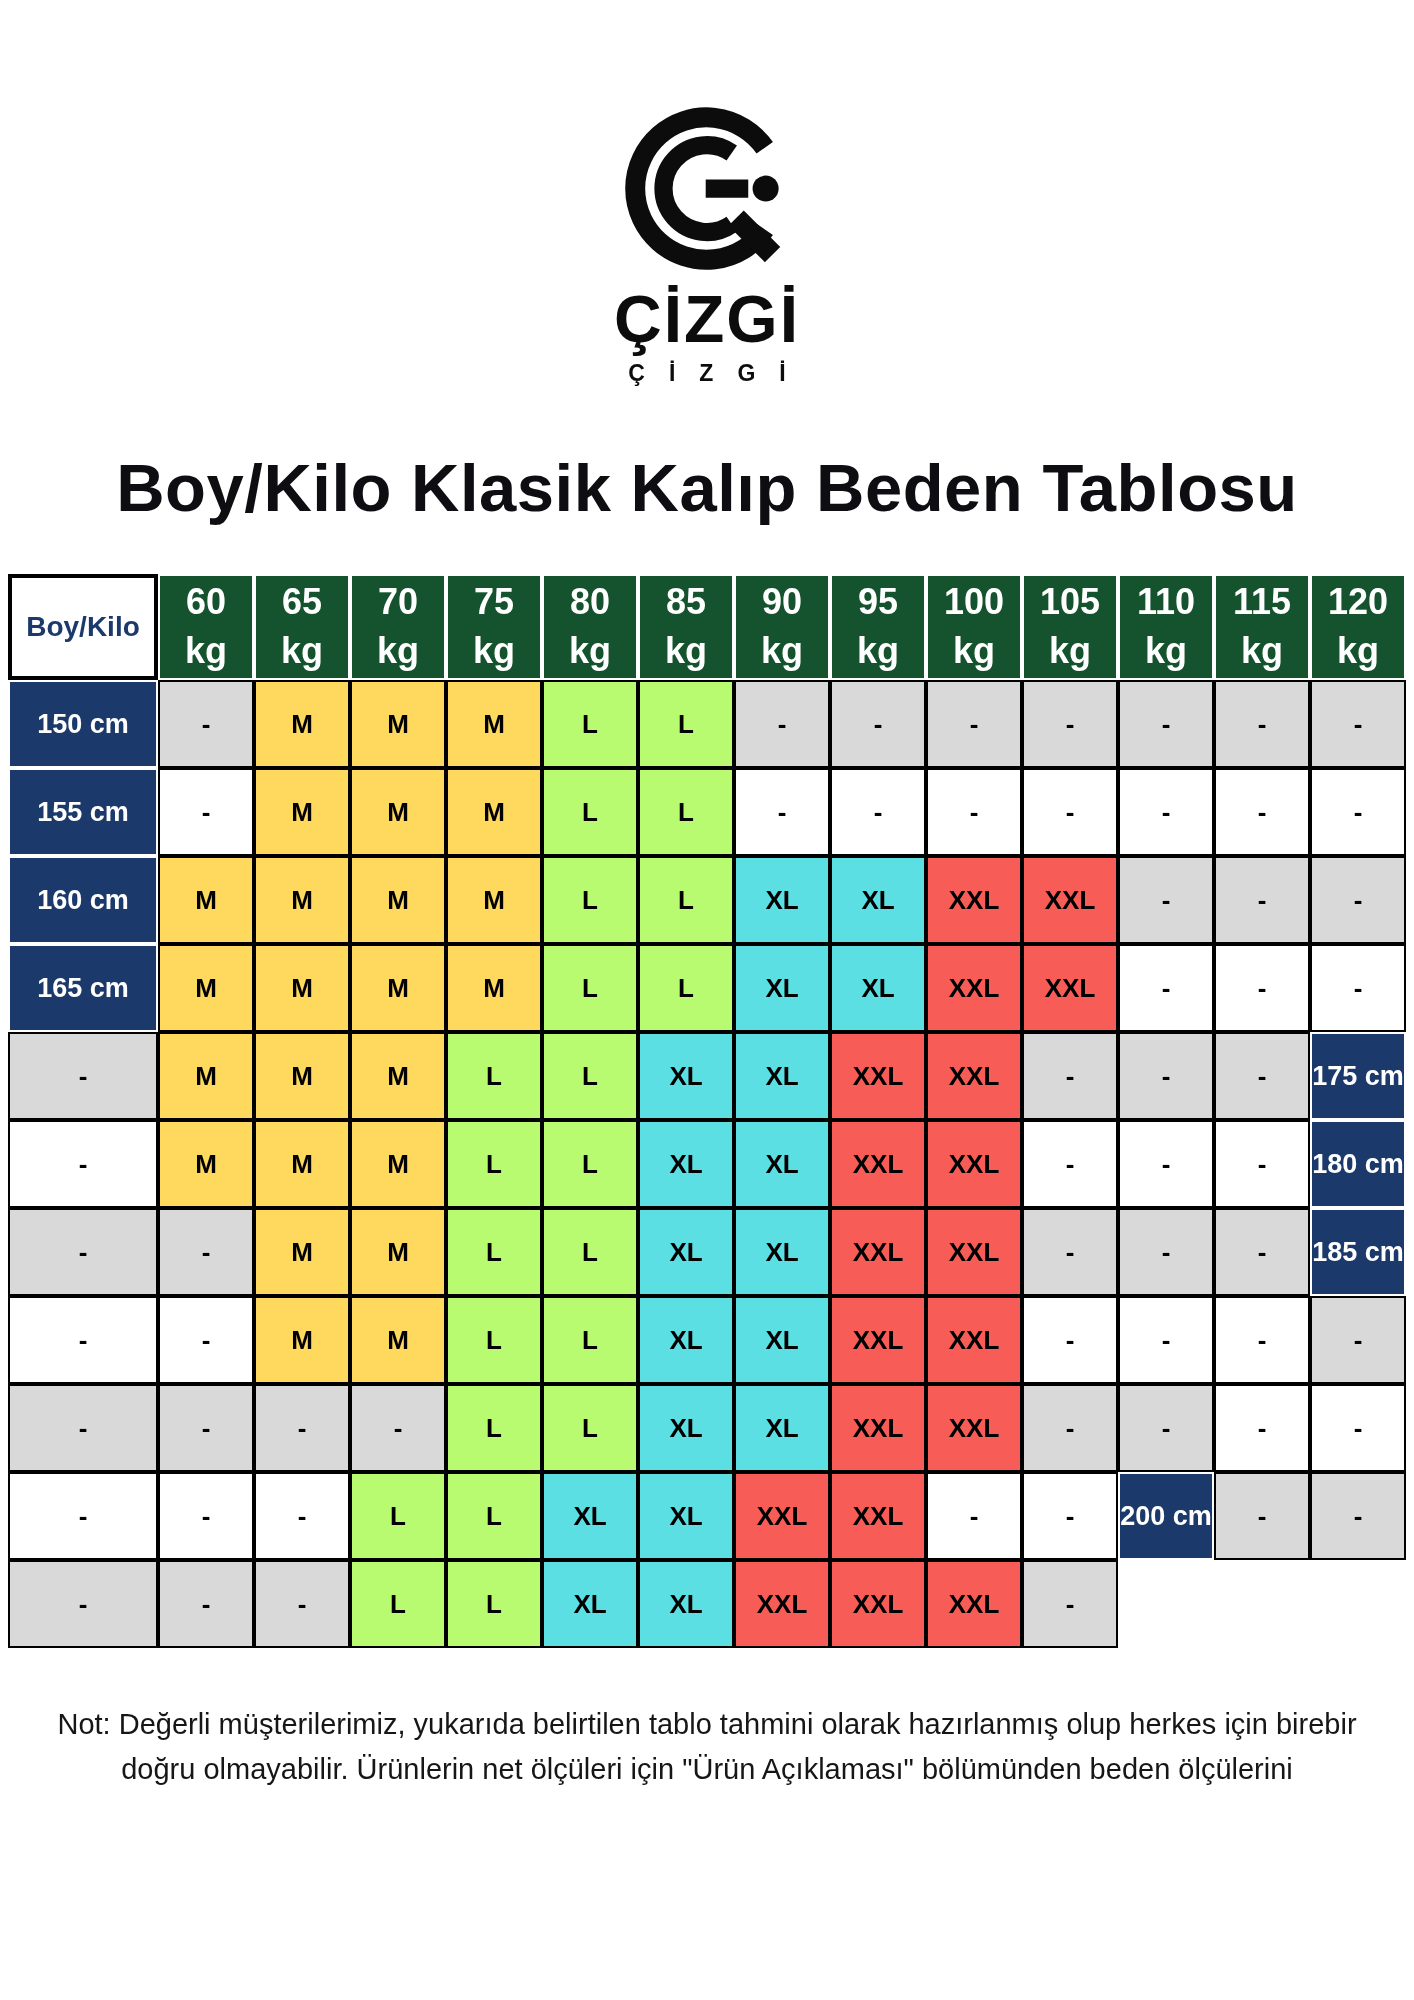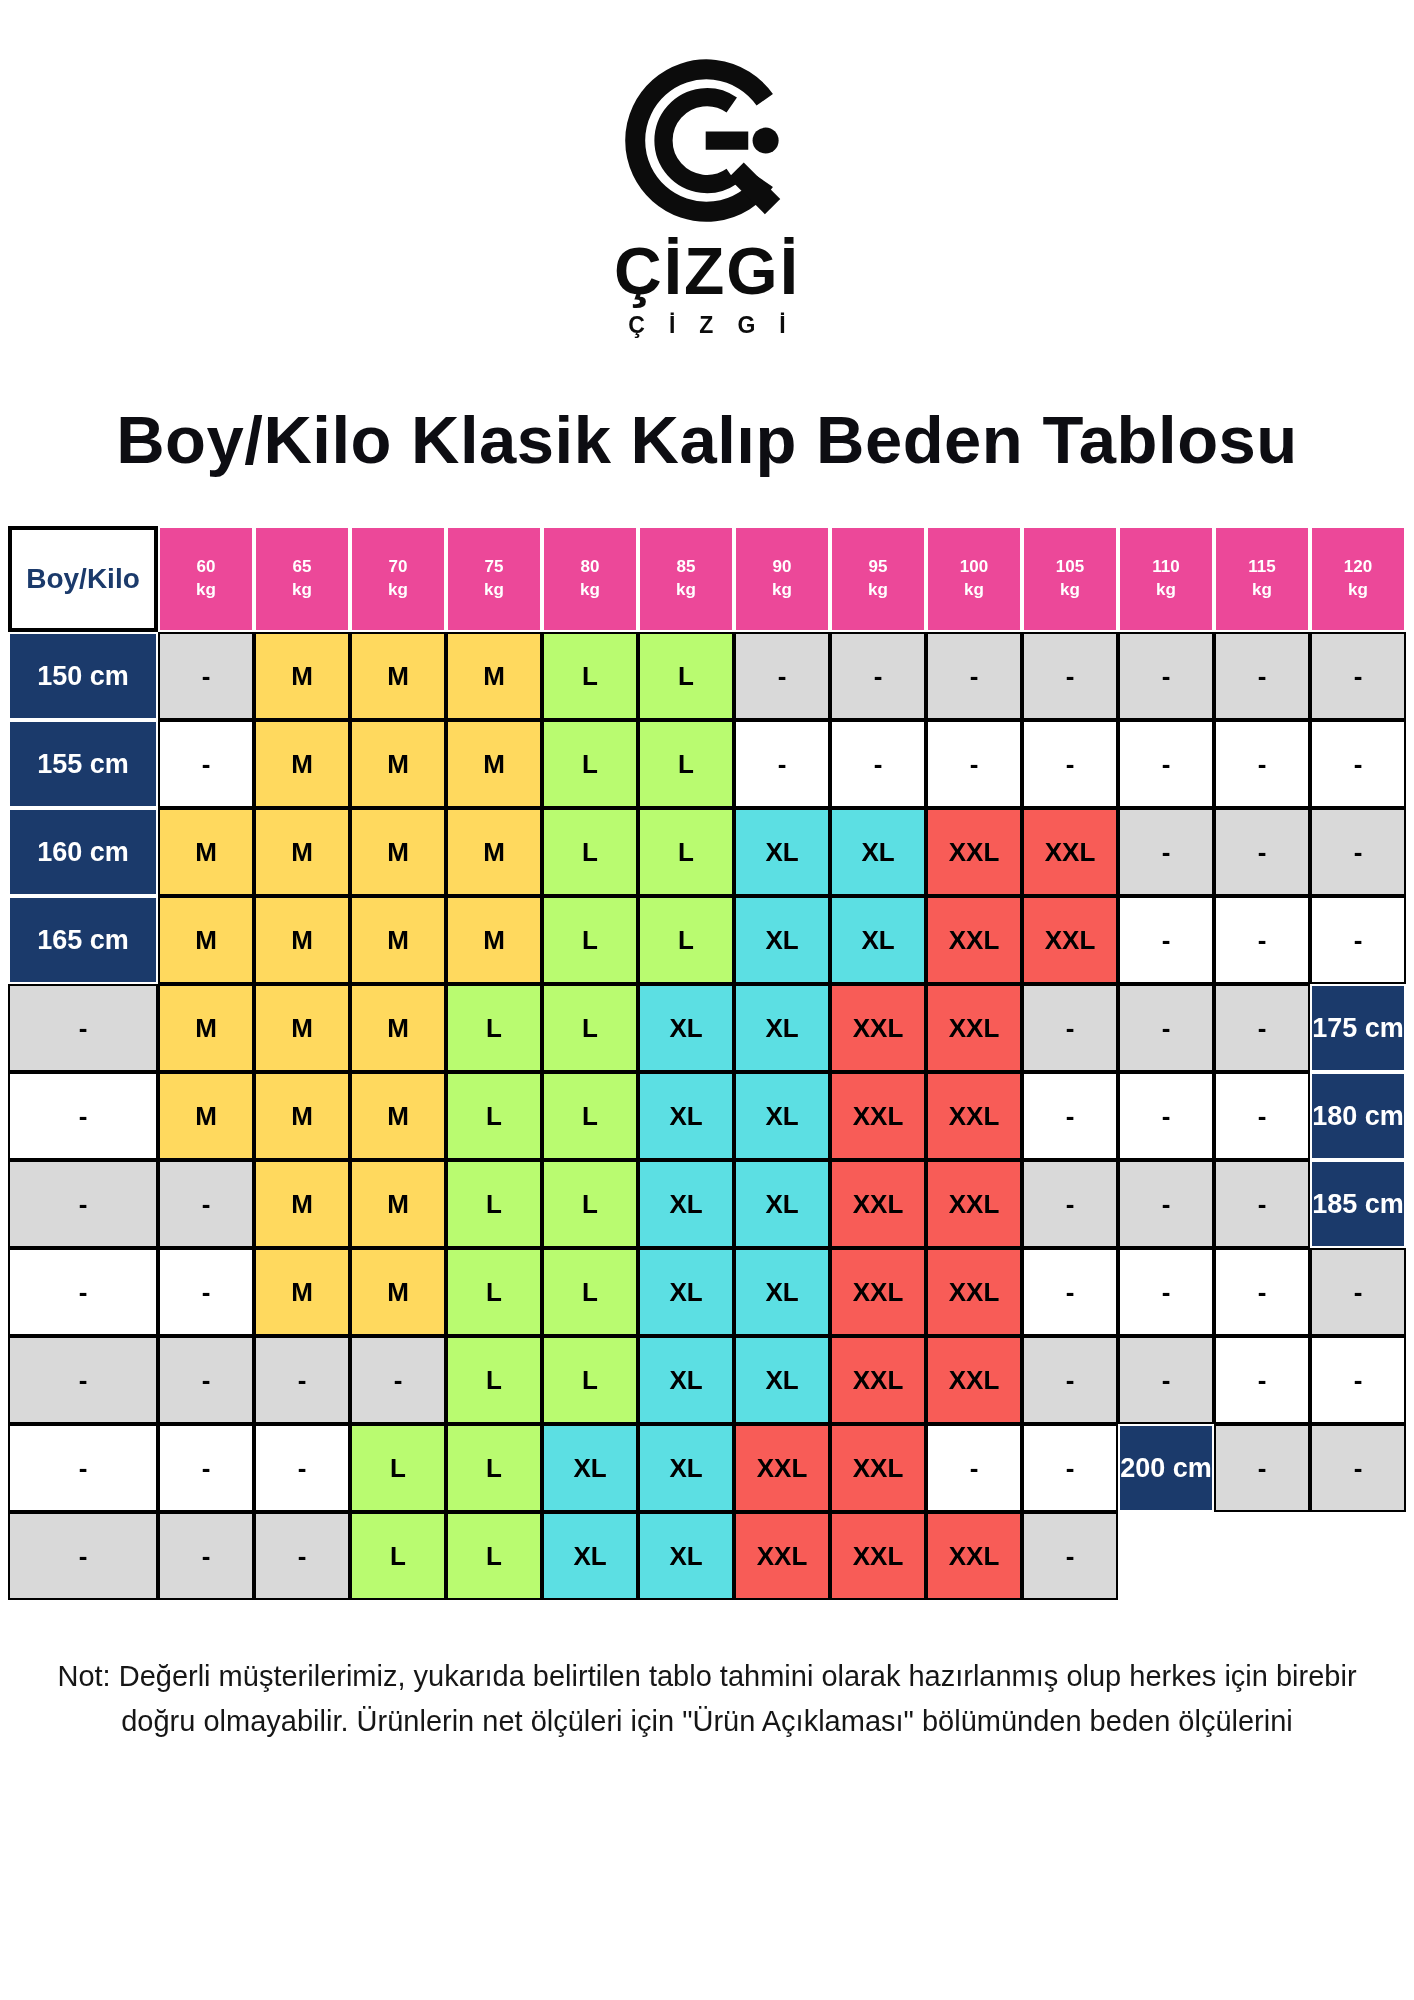--- a/index.html
+++ b/index.html
@@ -1,21 +1,21 @@
 <!DOCTYPE html>
 <html><head>
 <meta charset="utf-8">
 <style>
   html,body{margin:0;padding:0;}
   body{
     width:1414px;height:2000px;background:#ffffff;
     font-family:"Liberation Sans","DejaVu Sans",sans-serif;
     -webkit-font-smoothing:antialiased;
   }
-  .page{width:1414px;height:1740px;overflow:hidden;}
+  .page{width:1414px;height:1740px;overflow:hidden;margin-top:48px;}
 
   
   .brand{padding-top:48px;text-align:center;line-height:1;}
   .brand svg{display:block;margin:0 auto;}
   .brand-name{
     font-size:66px;font-weight:800;color:#0c0c0c;letter-spacing:2px;margin-top:4px;
   }
   .brand-sub{
     font-size:23px;font-weight:700;color:#0c0c0c;letter-spacing:24px;
     margin-top:10px;padding-left:24px;
@@ -34,22 +34,22 @@
     grid-template-rows:106px repeat(11,88px);
   }
   .size-table > div{
     box-sizing:border-box;display:flex;align-items:center;justify-content:center;
   }
   .corner{
     background:#ffffff;border:4px solid #000000;
     color:#1b3a6b;font-size:28px;font-weight:700;
   }
   .hcell{
-    background:#ec4899;border:2px solid #ffffff;
-    color:#ffffff;font-size:17px;font-weight:700;
+    background:#14532d;border:2px solid #ffffff;
+    color:#ffffff;font-size:36px;font-weight:700;
     flex-direction:column;line-height:1.35;
   }
   .rowhead{
     background:#1b3a6b;border:2px solid #ffffff;
     color:#ffffff;font-size:27px;font-weight:700;
   }
   .cell{
     border:2px solid #000000;color:#000000;
     font-size:26px;font-weight:700;
   }

